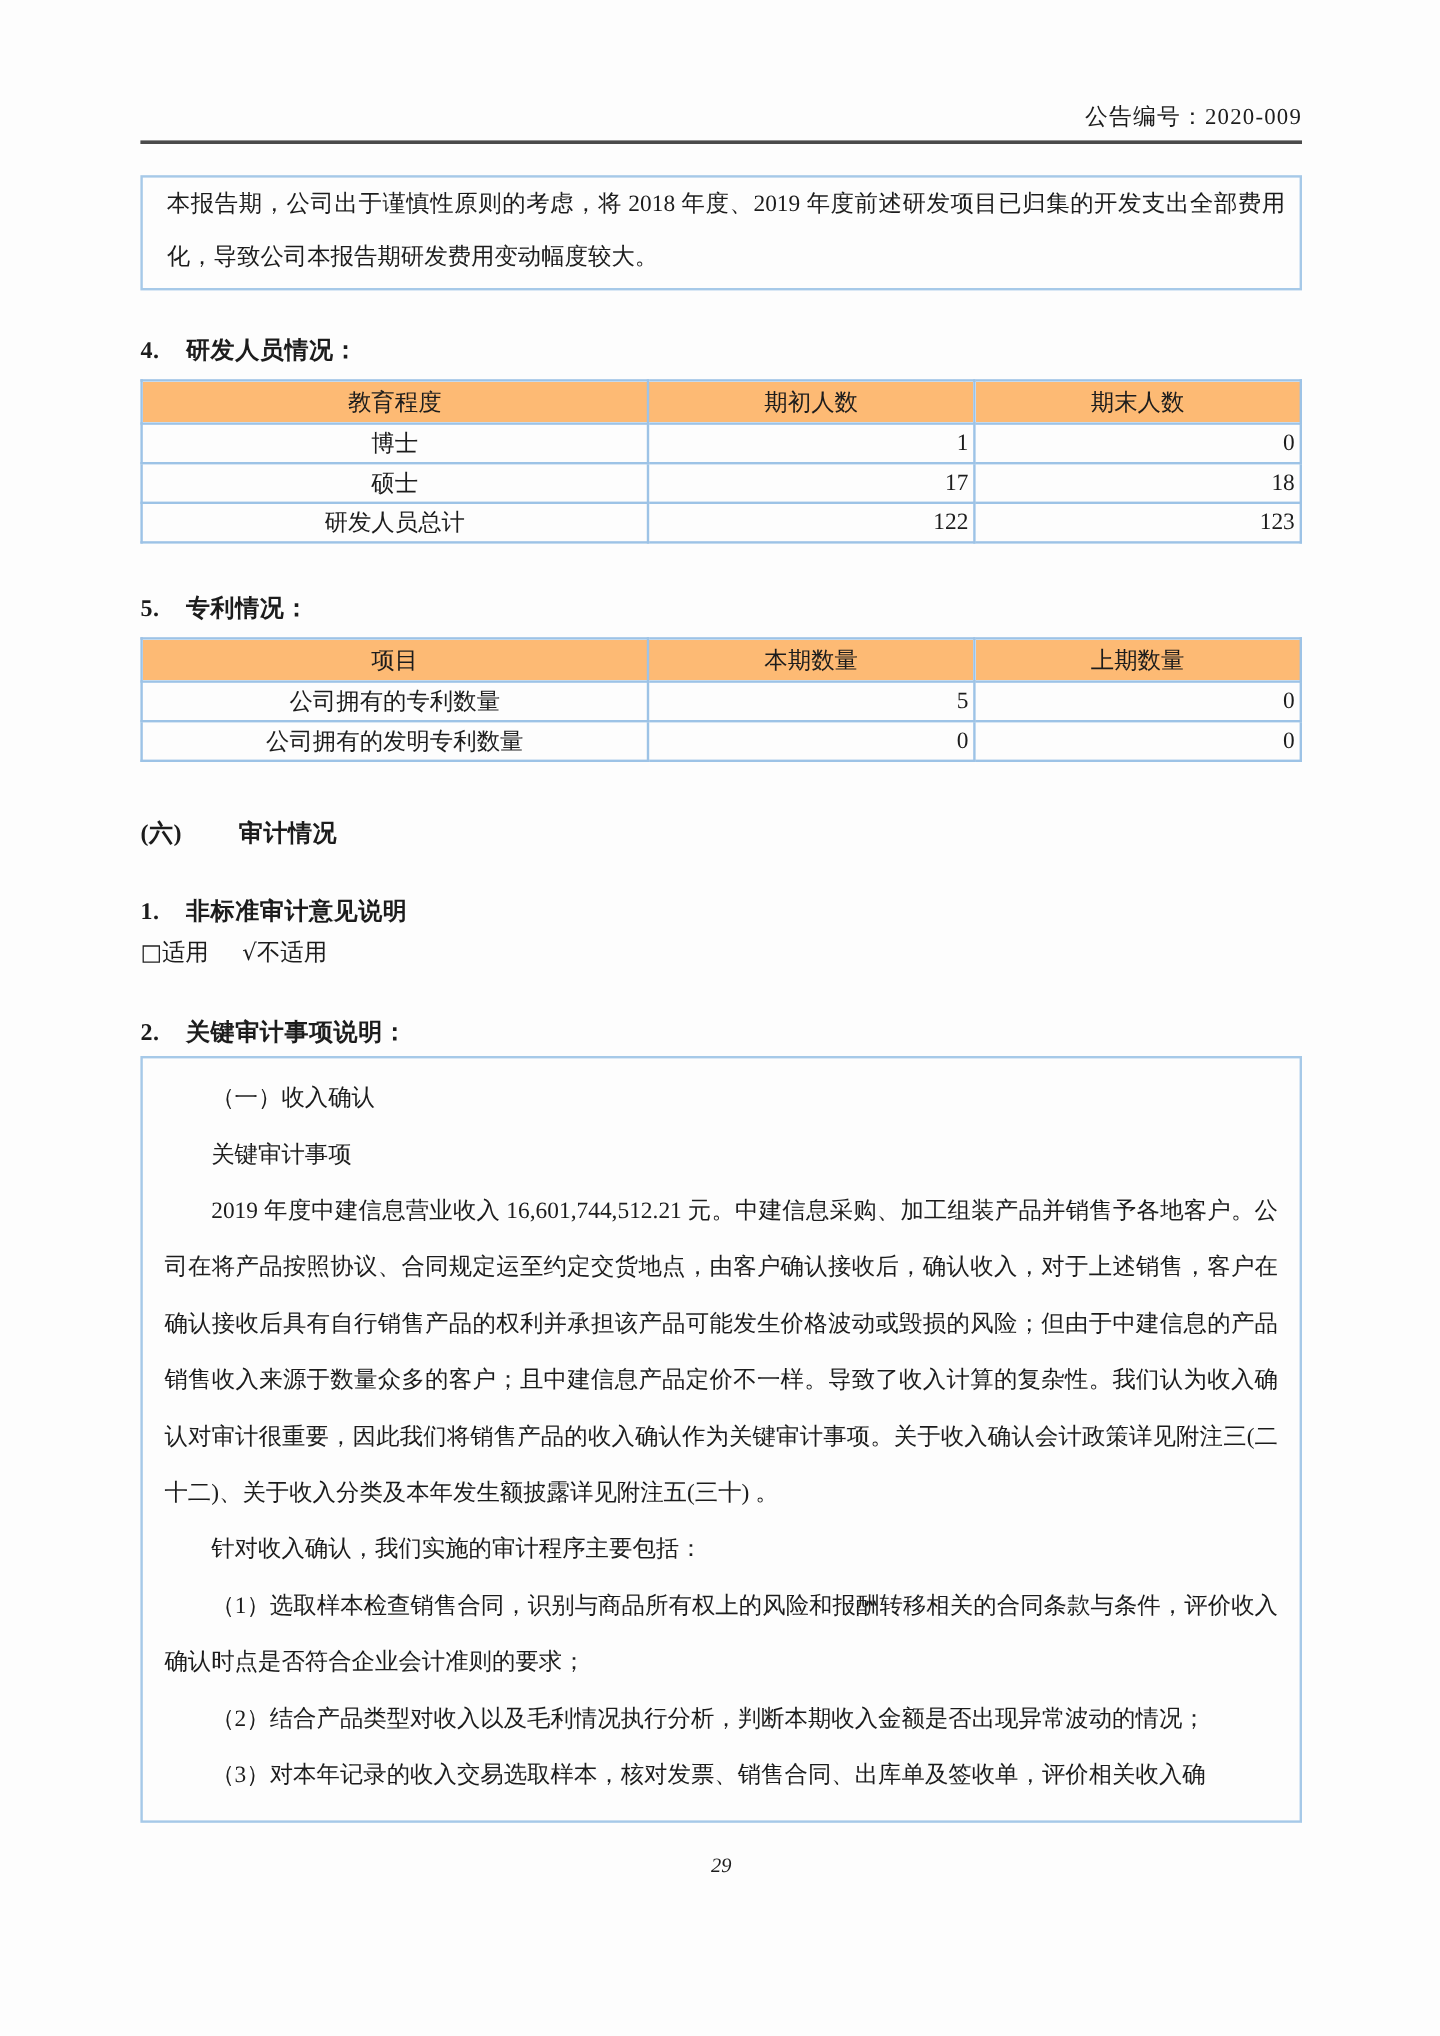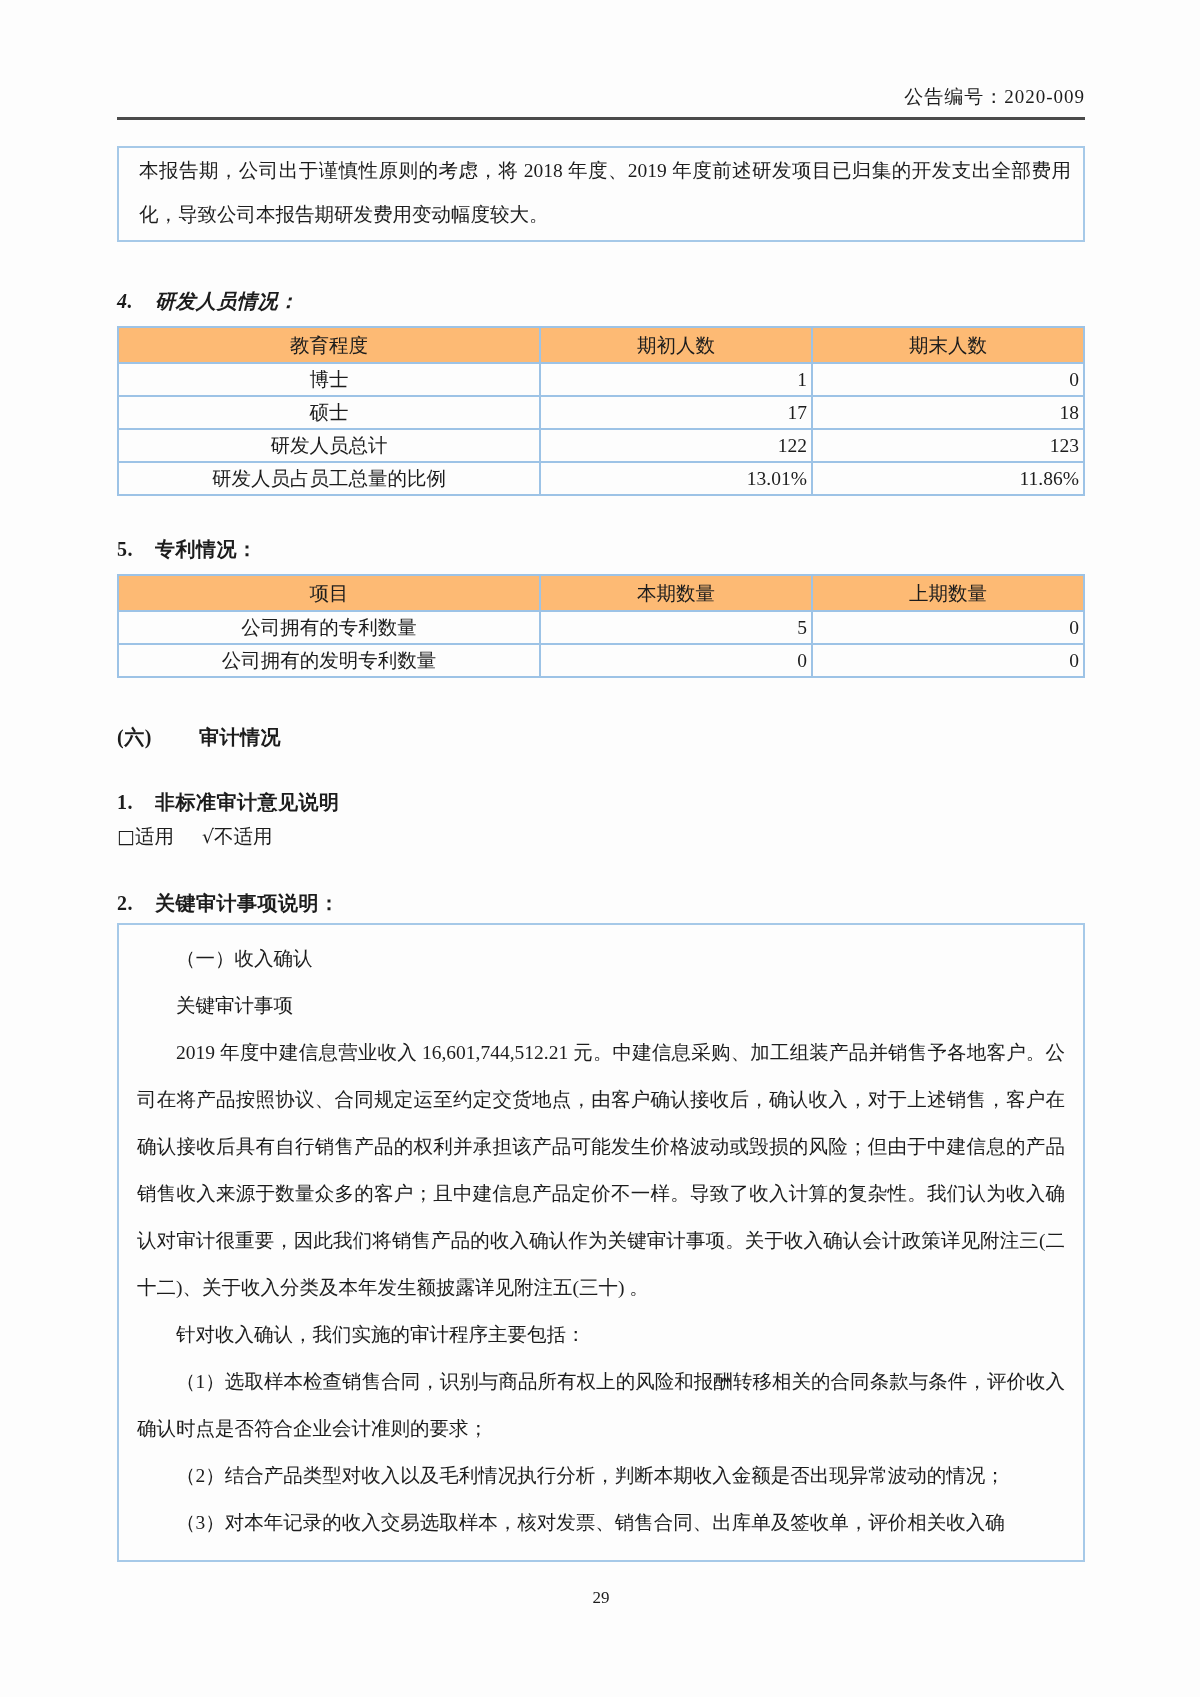--- a/index.html
+++ b/index.html
@@ -36,21 +36,21 @@
     text-align: justify;
   }
 
   
   .sec-heading {
     font-size: 20px;
     font-weight: 700;
     letter-spacing: 0.5px;
   }
   .sec-heading .sec-num { display: inline-block; min-width: 38px; }
-  .h-rd { margin-top: 46px; font-style: italic; }
+  .h-rd { margin-top: 36px; }
   .h-patent { margin-top: 40px; }
   .h-audit { margin-top: 46px; }
   .h-audit .sec-num { min-width: 82px; }
   .h-nonstd { margin-top: 38px; }
   .h-keyaudit { margin-top: 40px; }
 
   .checkbox-line {
     margin-top: 7px;
     font-size: 19.5px;
   }
@@ -96,20 +96,21 @@
   .audit-box p {
     margin: 0;
     line-height: 47px;
     text-indent: 2em;
   }
 
   .page-number {
     margin-top: 26px;
     text-align: center;
     font-size: 17px;
+    font-style: italic;
   }
 </style>
 </head>
 <body>
 
 <div class="page">
   <div class="content">
 
     <div class="doc-header">
       <span>公告编号：2020-009</span>
@@ -139,25 +140,20 @@
           </tr>
           <tr>
             <td class="c-label">硕士</td>
             <td class="c-num">17</td>
             <td class="c-num">18</td>
           </tr>
           <tr>
             <td class="c-label">研发人员总计</td>
             <td class="c-num">122</td>
             <td class="c-num">123</td>
-          </tr>
-          <tr>
-            <td class="c-label">研发人员占员工总量的比例</td>
-            <td class="c-num">13.01%</td>
-            <td class="c-num">11.86%</td>
           </tr>
         </tbody>
       </table>
 
     <div class="sec-heading h-patent">
       <span class="sec-num">5.</span><span>专利情况：</span>
     </div>
     <table class="data-table" data-table="sections.patent.table">
         <thead>
           <tr>

